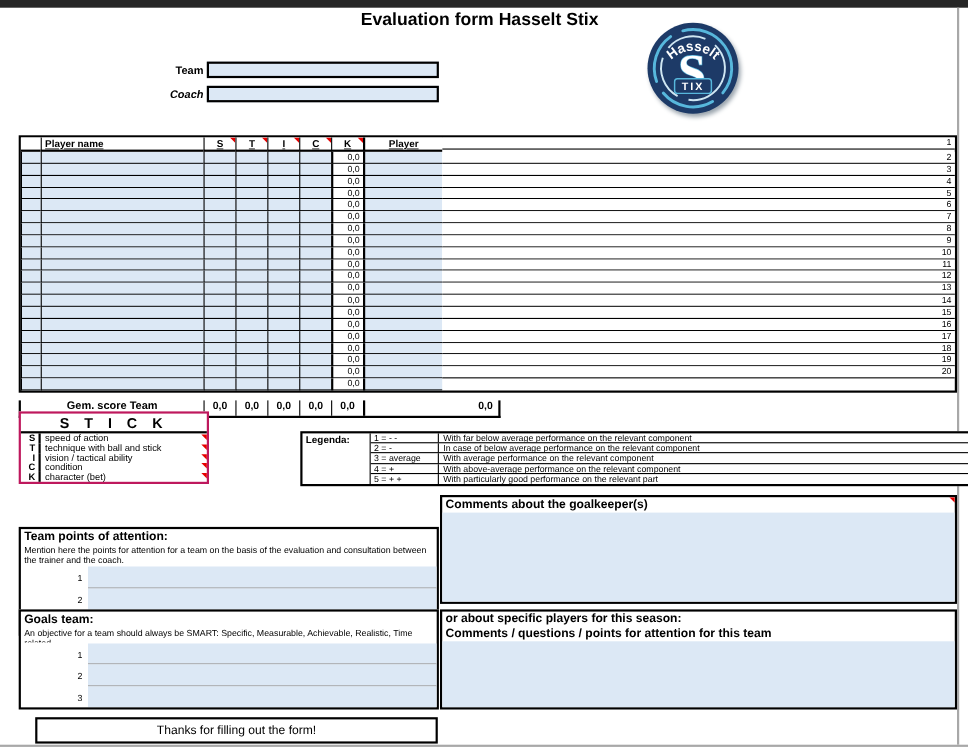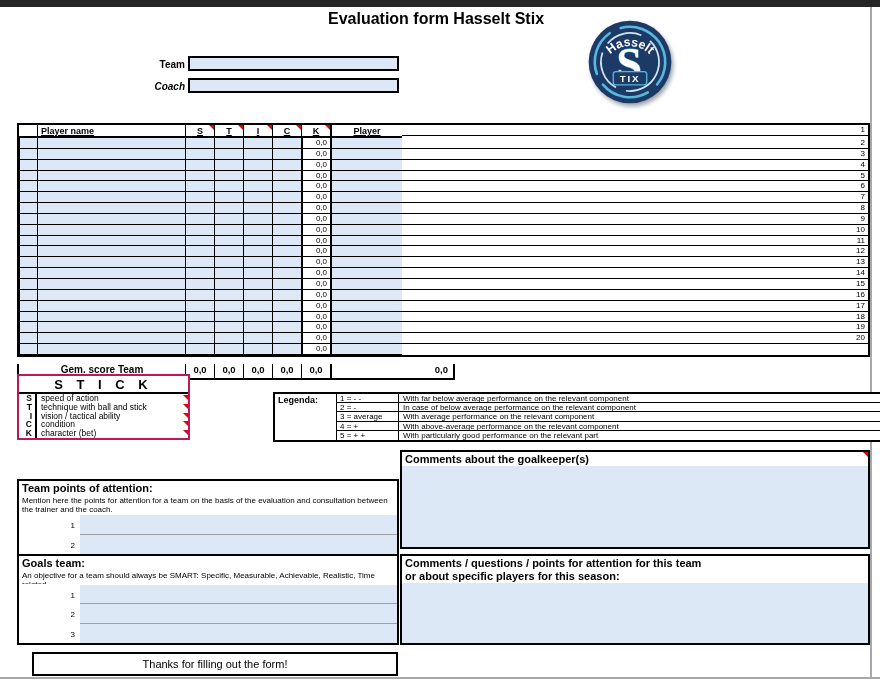--- a/index.html
+++ b/index.html
@@ -472,18 +472,18 @@
       </div>
 
       <div class="tp-row">
         <div class="tp-num">3</div>
         <div class="tp-line"></div>
       </div>
     </div>
 </div>
 
 <div class="box box-comments">
+  <div class="box-title" style="padding-top:0;">or about specific players for this season:</div>
   <div class="box-title" style="padding-bottom:0;">Comments / questions / points for attention for this team</div>
-  <div class="box-title" style="padding-top:0;">or about specific players for this season:</div>
   <div class="blue-area"></div>
 </div>
 
 <div class="thanks">Thanks for filling out the form!</div>
 
 </body></html>

